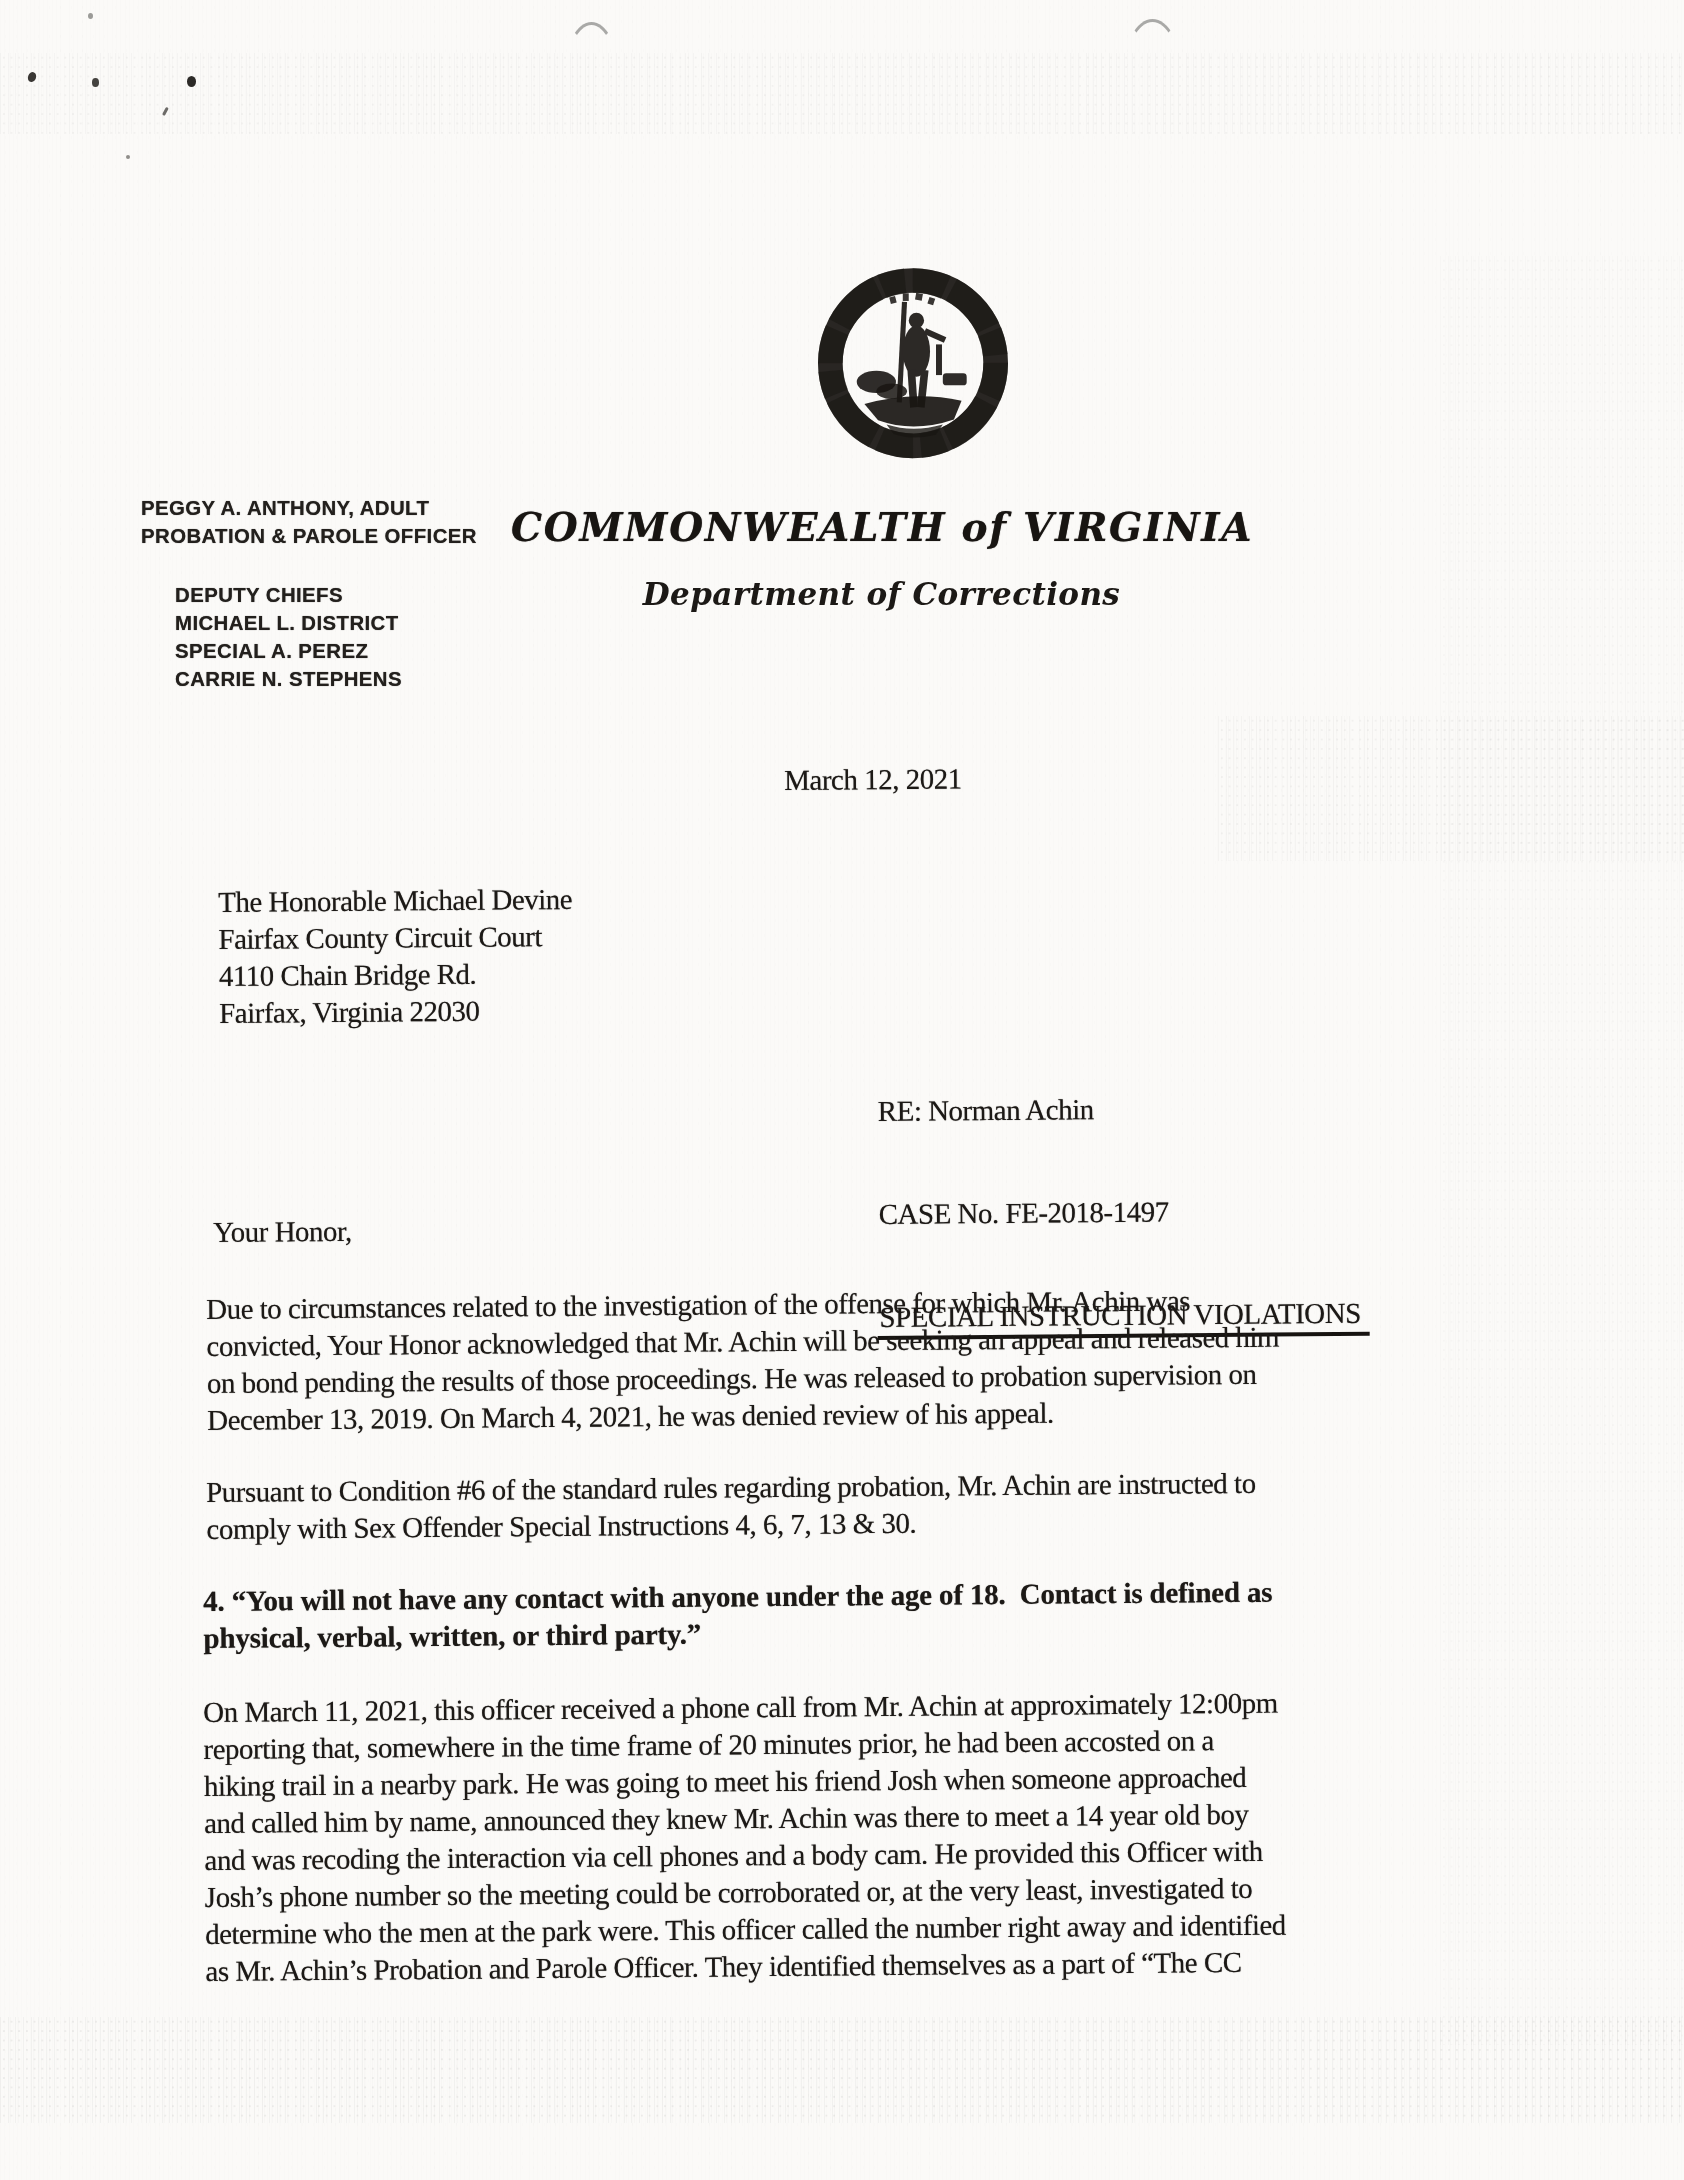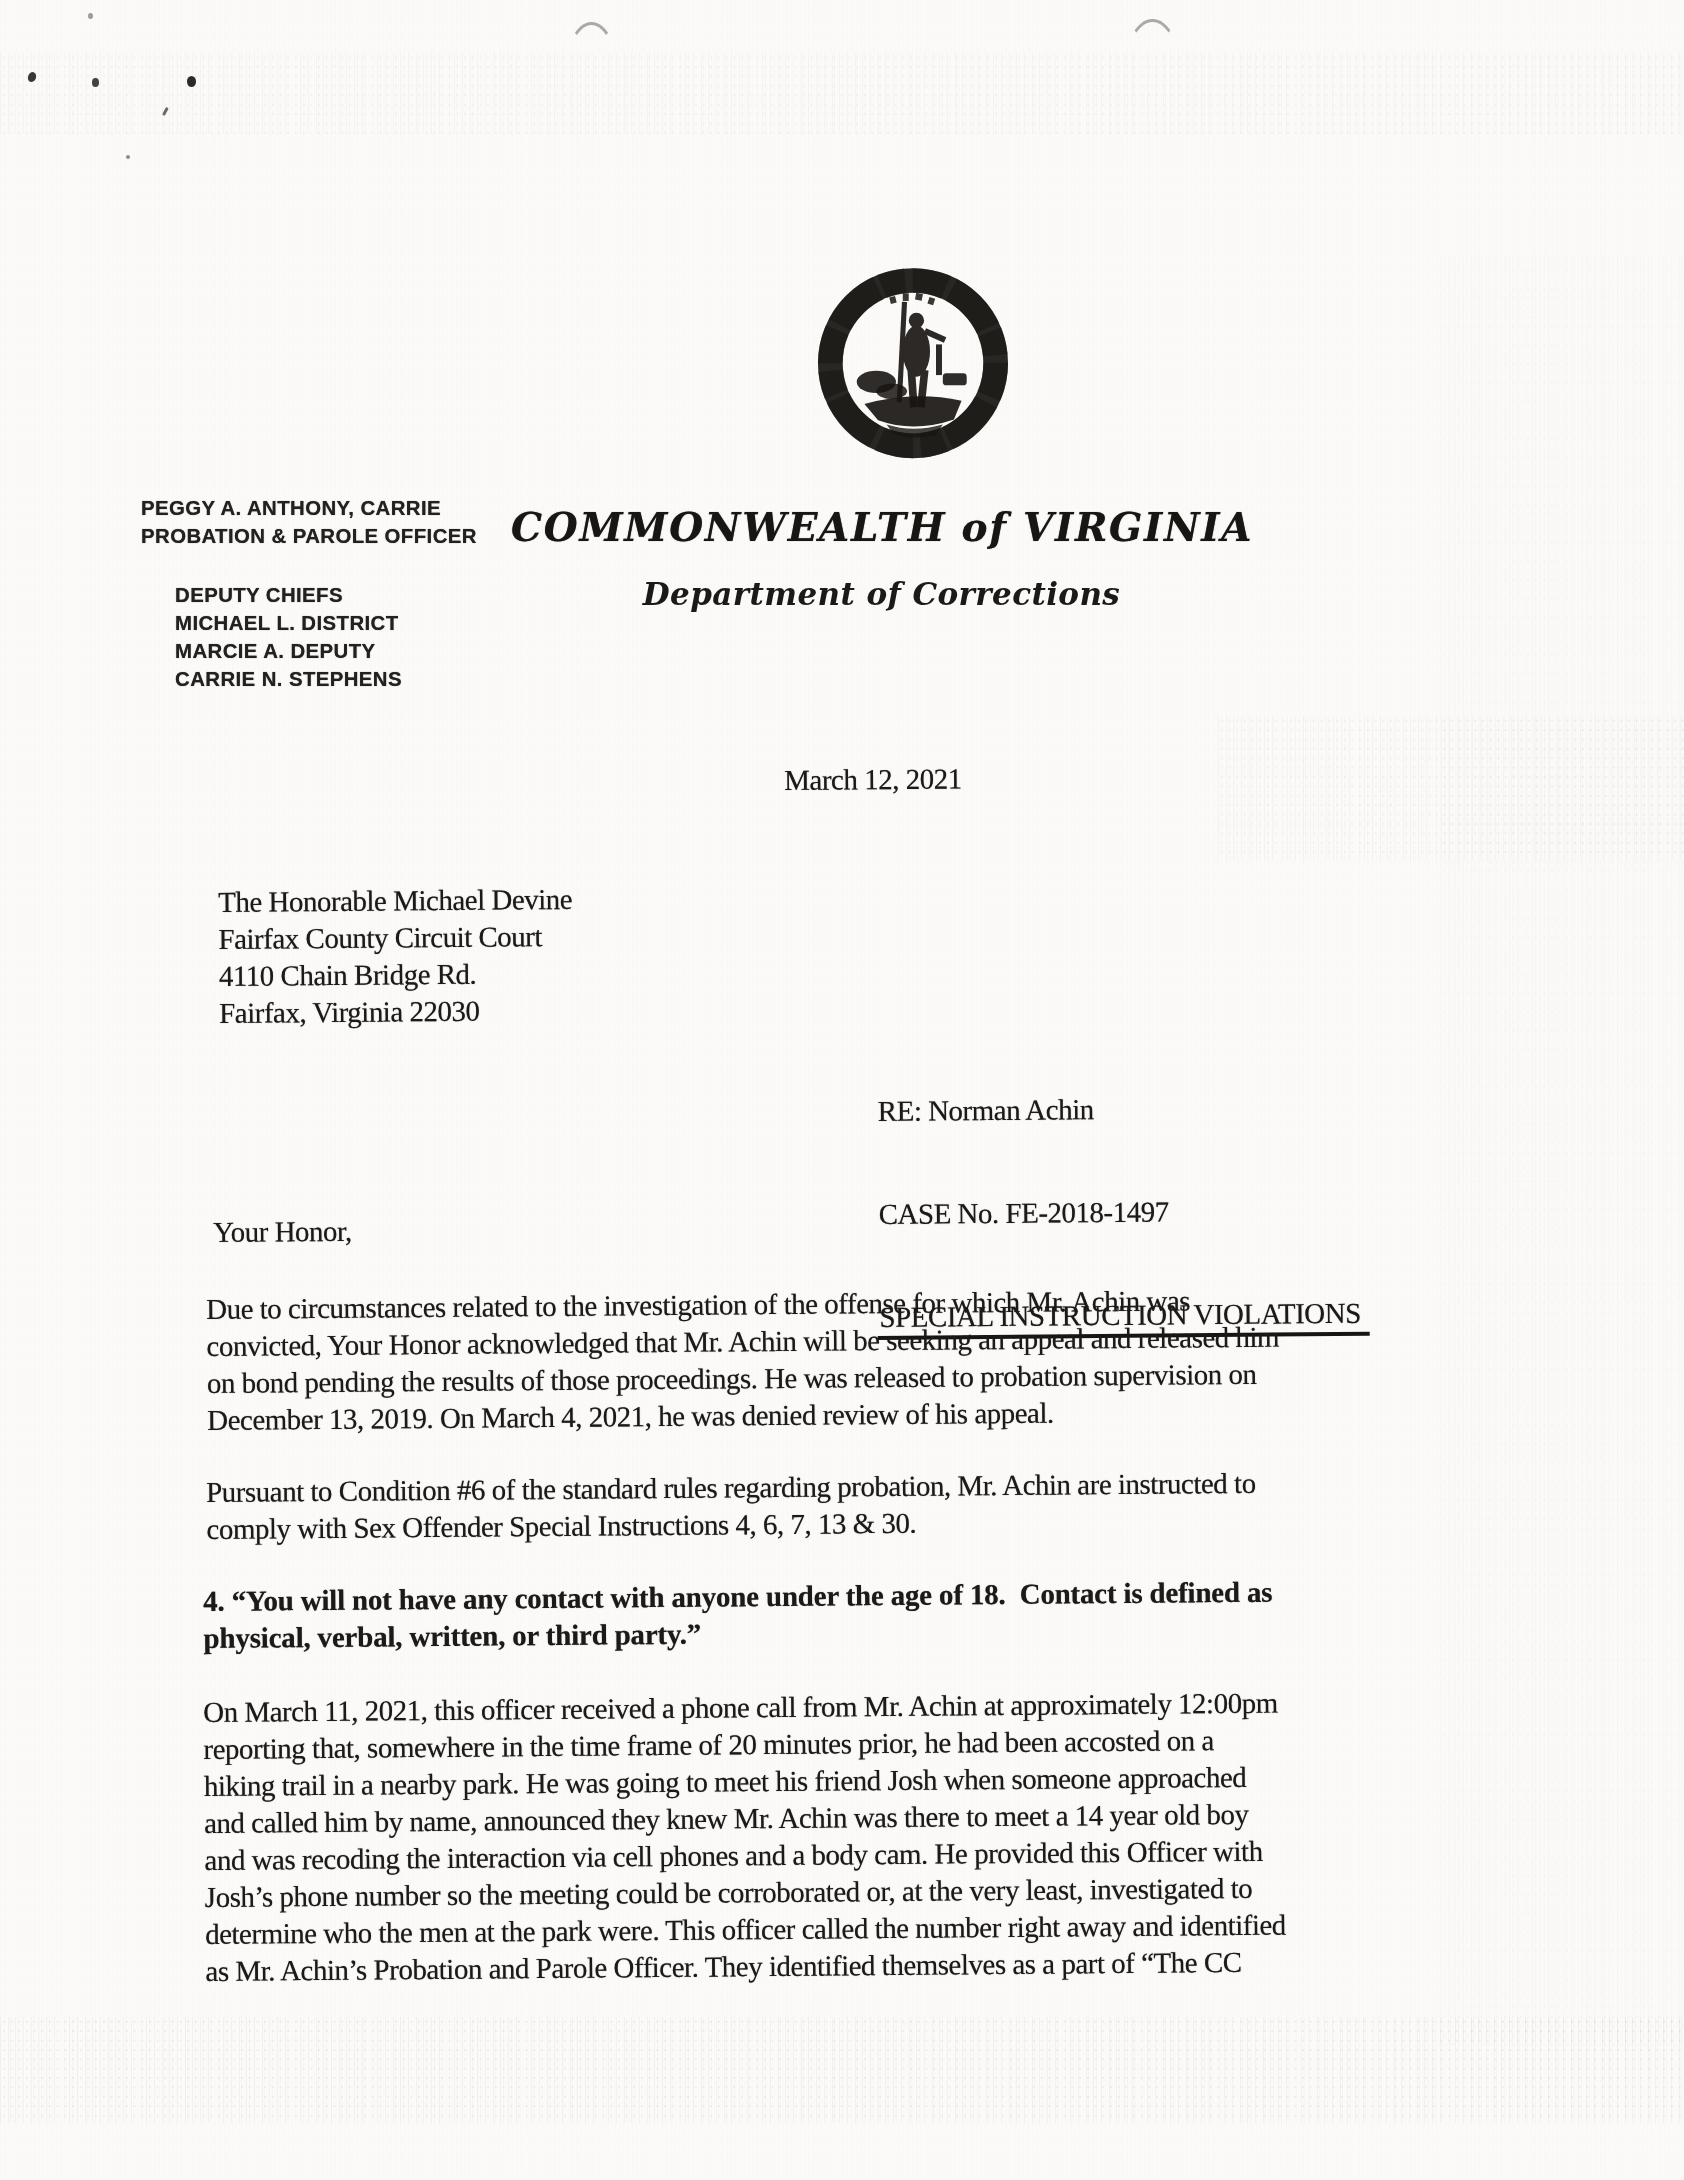--- a/index.html
+++ b/index.html
@@ -131,27 +131,27 @@
     <g fill="#1e1b18">
       <ellipse cx="72" cy="136" rx="23" ry="13" opacity=".9"></ellipse>
       <ellipse cx="90" cy="147" rx="18" ry="9" opacity=".85"></ellipse>
       <rect x="150" y="126" width="28" height="14" rx="4" opacity=".9"></rect>
       <path d="M58,162 Q115,146 172,158 L163,180 Q116,196 74,181 Z" opacity=".92"></path>
       <path d="M84,186 Q115,196 150,186 L142,198 Q115,205 92,197 Z" opacity=".8"></path>
     </g>
   </svg>
 
   <div class="lh-left" id="lh-left-1">
-      <div class="tline">PEGGY A. ANTHONY, CARRIE</div>
+      <div class="tline">PEGGY A. ANTHONY, ADULT</div>
       <div class="tline">PROBATION &amp; PAROLE OFFICER</div>
     </div>
   <div class="lh-left" id="lh-left-2">
       <div class="tline">DEPUTY CHIEFS</div>
       <div class="tline">MICHAEL L. DISTRICT</div>
-      <div class="tline">MARCIE A. DEPUTY</div>
+      <div class="tline">SPECIAL A. PEREZ</div>
       <div class="tline">CARRIE N. STEPHENS</div>
     </div>
 
   <div id="lh-center-sub">Department of Corrections</div>
   <div id="lh-center-title">COMMONWEALTH of VIRGINIA</div>
 
 
   <div class="typed" id="date-line">March 12, 2021</div>
 
   <div class="typed" id="recipient"><div class="tline">The Honorable Michael Devine</div><div class="tline">Fairfax County Circuit Court</div><div class="tline">4110 Chain Bridge Rd.</div><div class="tline">Fairfax, Virginia 22030</div></div>

